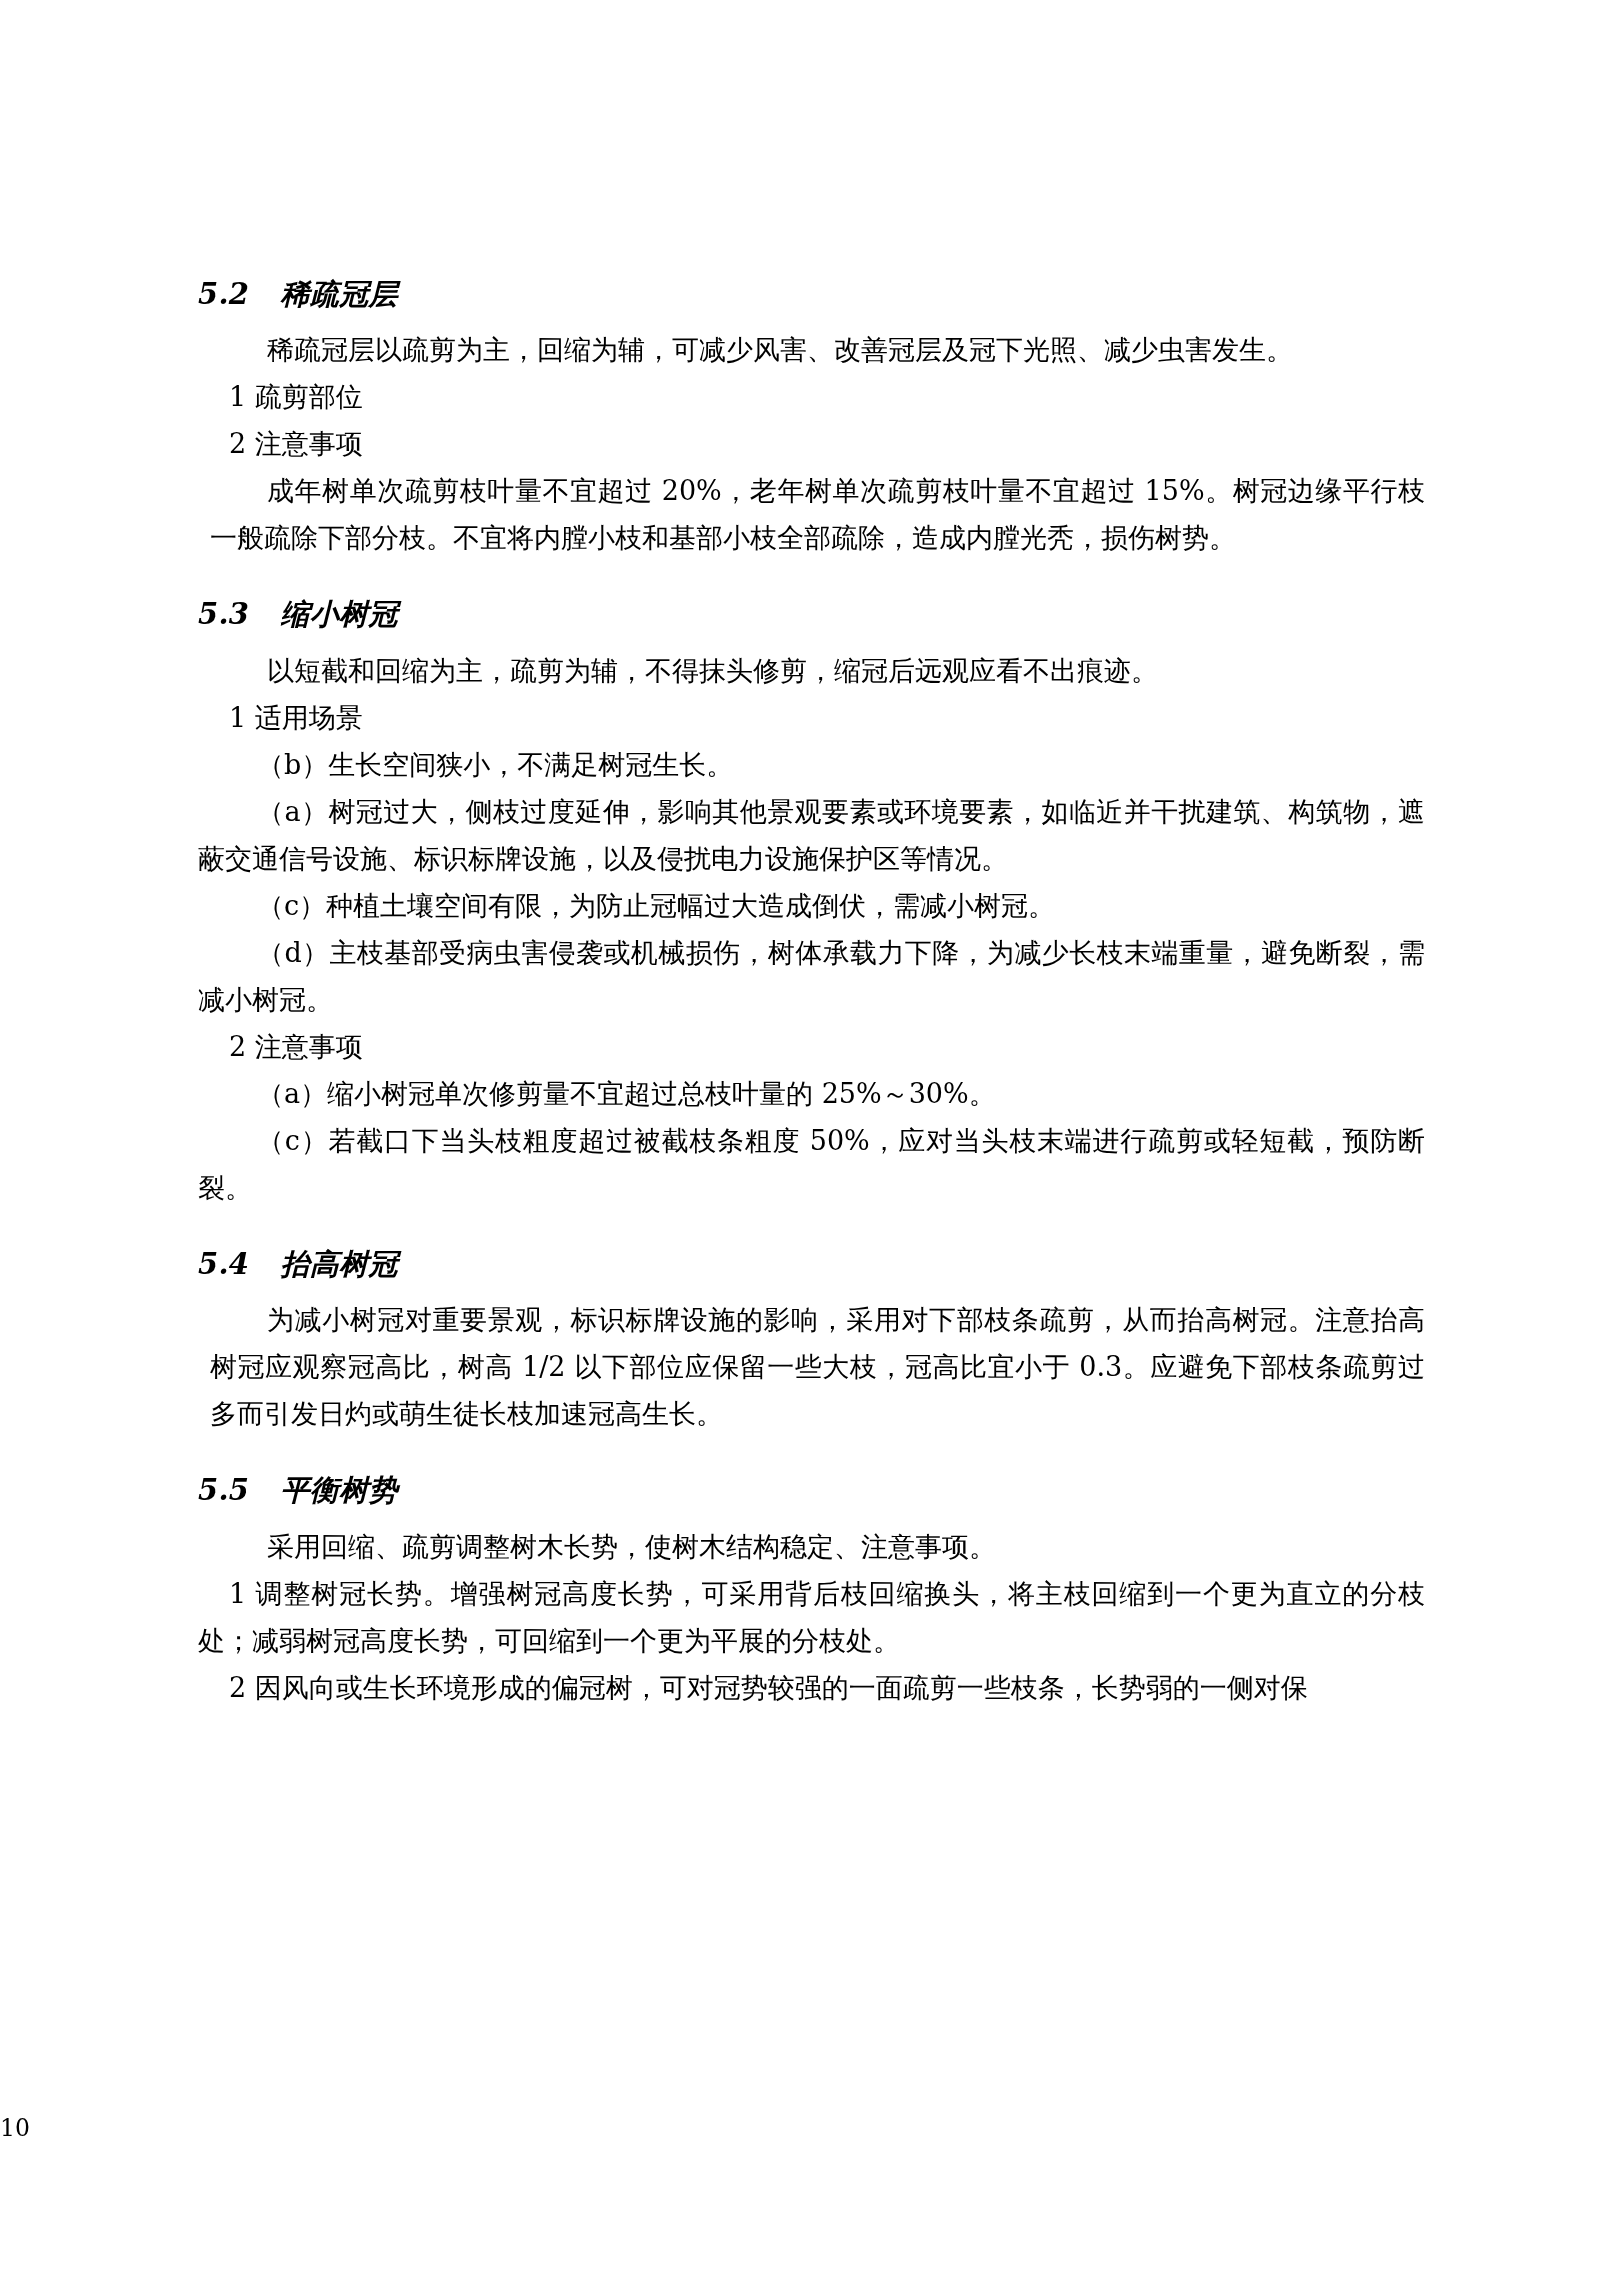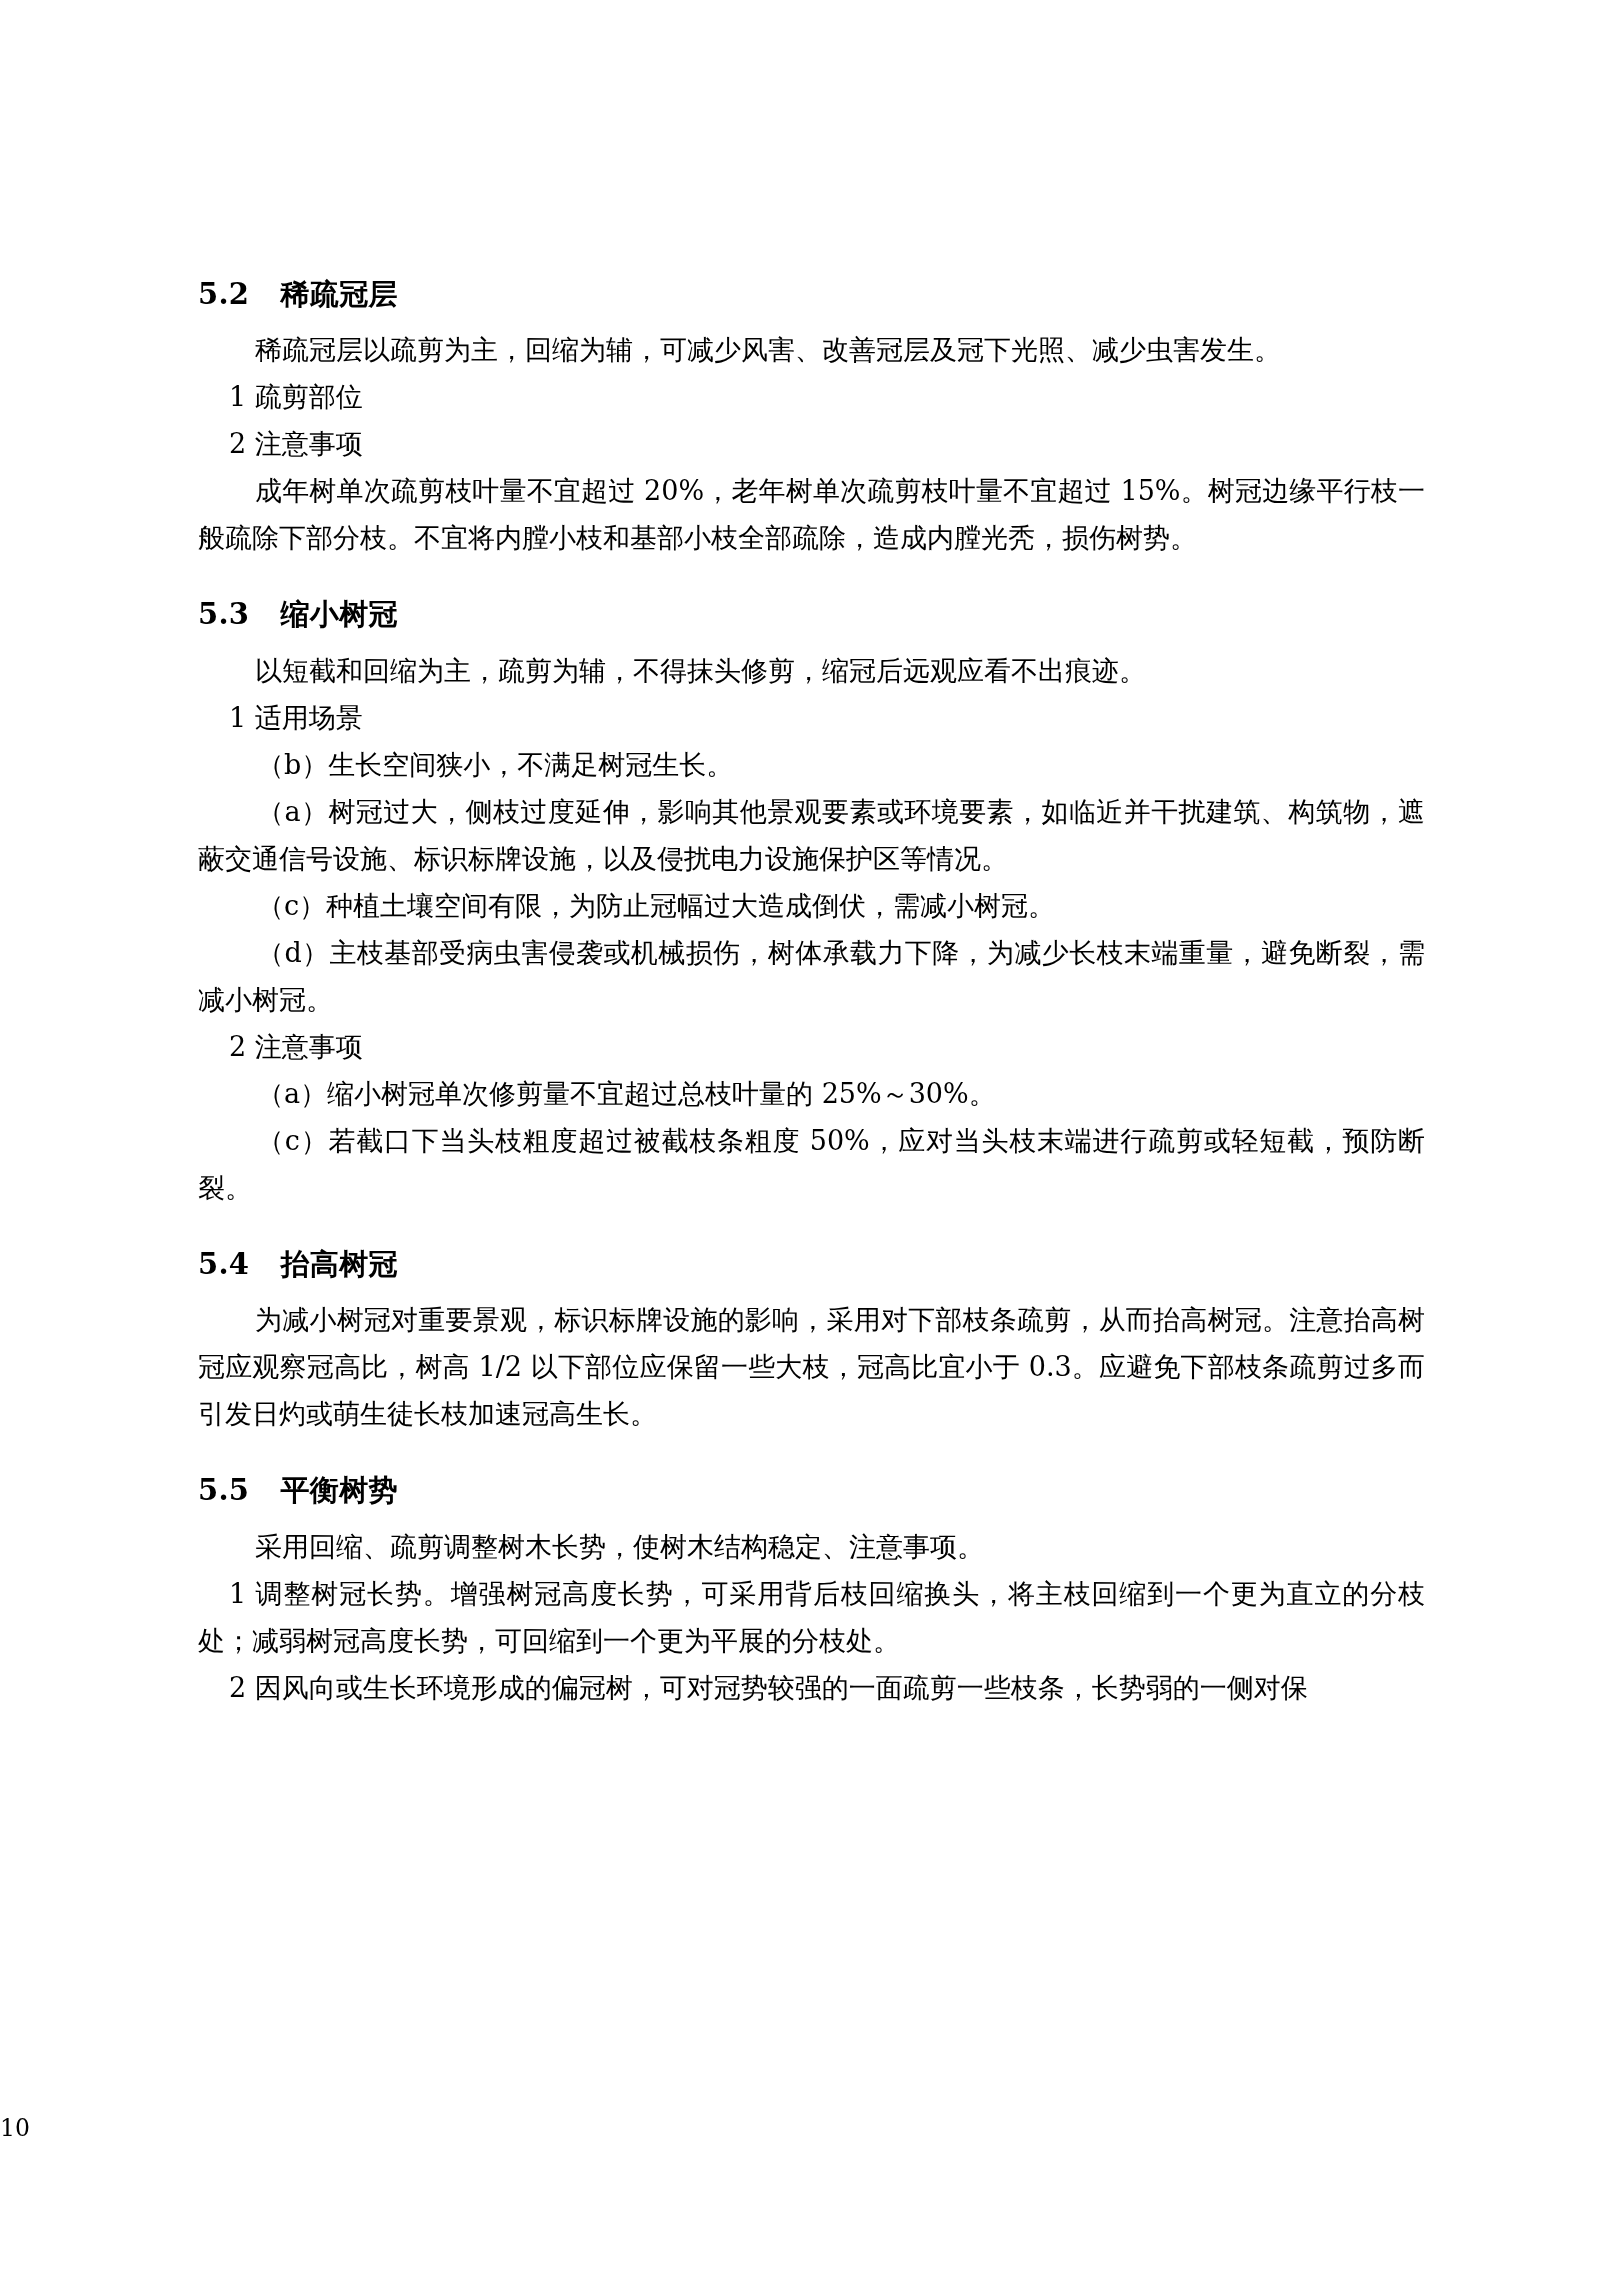--- a/index.html
+++ b/index.html
@@ -28,36 +28,37 @@
     width: 1227px;
   }
   .sec-heading {
     font-size: 29px;
     font-weight: bold;
     line-height: 1.0;
     margin: 0;
     padding: 0;
     white-space: pre;
     letter-spacing: 0.3px;
+    font-style: italic;
   }
   
   .gap-before-heading { height: 39px; }
   .gap-after-heading  { height: 17.4px; }
 
   p.body {
     font-size: 27px;
     line-height: 47px;
     margin: 0;
     padding: 0;
     text-align: justify;
     text-justify: inter-ideograph;
     text-indent: 0;
     word-break: break-all;
   }
-  p.body.ind1 { text-indent: 57px; }   
+  p.body.ind1 { text-indent: 57px; margin-left: 12px; }   
   p.body.ind-list { text-indent: 59px; }
   p.body.ind-num { text-indent: 31px; }
 
   #page-number {
     position: absolute;
     left: 0;
     top: 2117px;
     width: 1623px;
     text-align: left;
     font-size: 23.5px;

